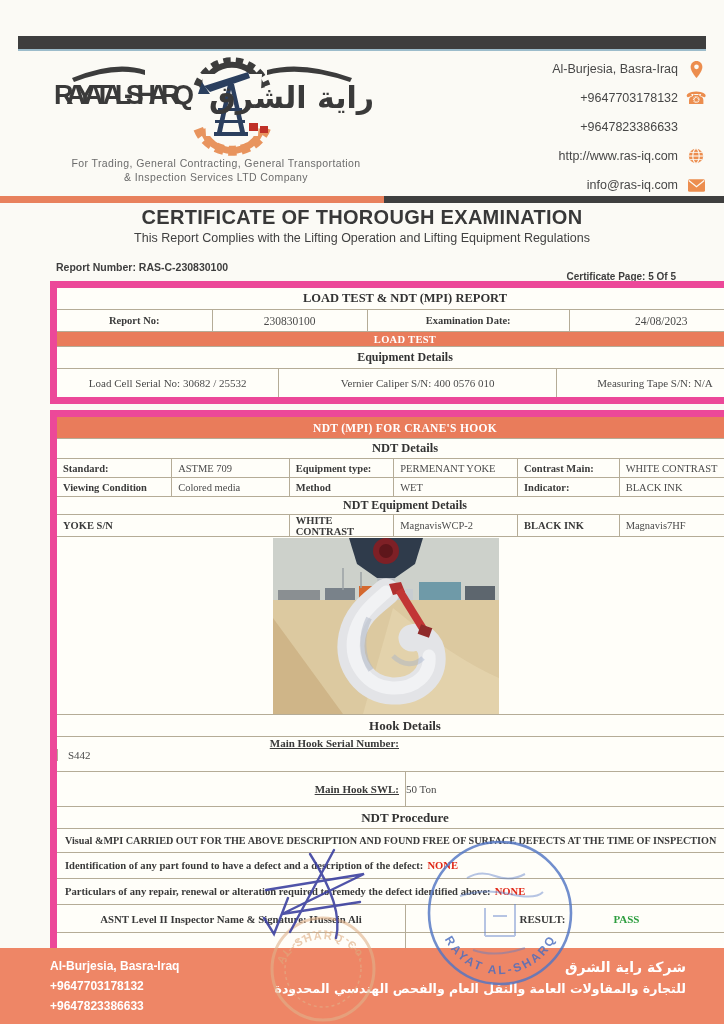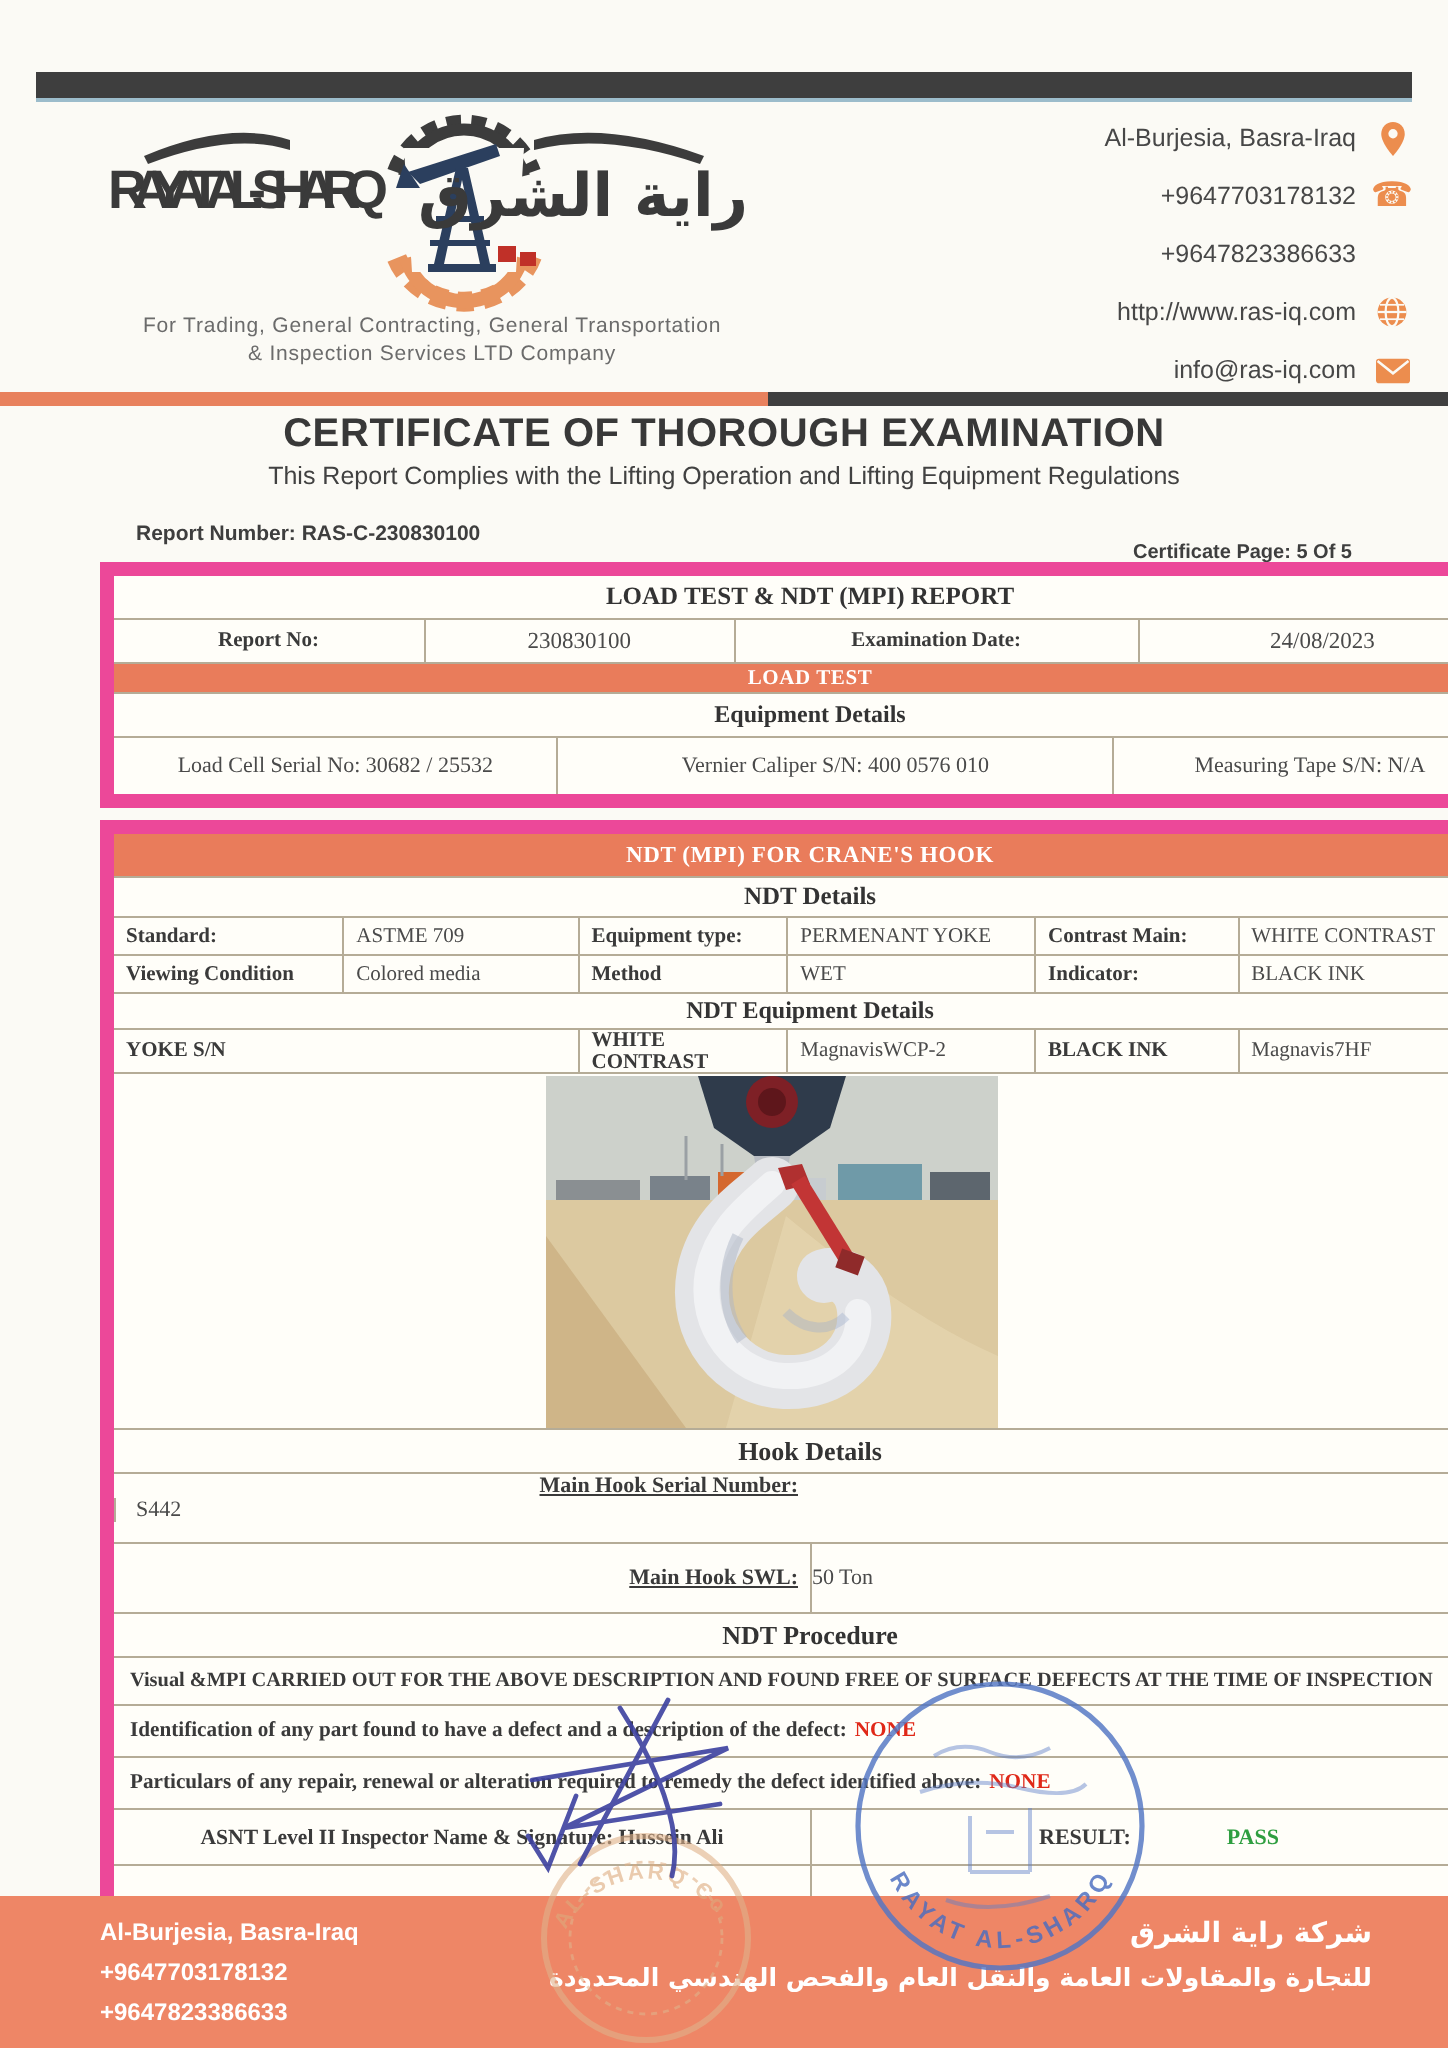--- a/index.html
+++ b/index.html
@@ -21,21 +21,21 @@
   .phone-glyph { font-family:"DejaVu Sans", sans-serif; color:#ec8d4e; font-size:17px; line-height:18px;}
   
   .divider { position:absolute; left:0; top:196px; width:724px; height:7px; display:flex; }
   .divider .seg-orange { width:53%; background:#e8815d; }
   .divider .seg-dark { width:47%; background:#3f3f3f; }
   
   .doc-title { position:absolute; left:0; top:206px; width:724px; text-align:center;
                font-size:20px; font-weight:800; color:#383838; letter-spacing:.3px; }
   .doc-subtitle { position:absolute; left:0; top:231px; width:724px; text-align:center;
                   font-size:12.5px; color:#414141; }
-  .meta-report { position:absolute; left:68px; top:261px; font-size:10.5px; font-weight:600; color:#3e3e3e; }
+  .meta-report { position:absolute; left:56px; top:261px; font-size:10.5px; font-weight:600; color:#3e3e3e; }
   .meta-page { position:absolute; right:48px; top:271px; font-size:10px; font-weight:600; color:#3e3e3e; }
   
   .tbl { position:absolute; left:50px; width:710px; background:#fffef9;
          border:7px solid #ec4899; z-index:5;font-family:Liberation Serif, serif; }
   .tr { display:flex; border-top:1px solid #b5ac97; align-items:stretch; }
   .tr:first-child { border-top:none; }
   .td { border-left:1px solid #b5ac97; display:flex; align-items:center; padding:0 6px;
         overflow:hidden; font-size:10.5px; color:#4a4a4a; }
   .td:first-child { border-left:none; }
   .td.lbl { font-weight:700; color:#3a3a3a; }

